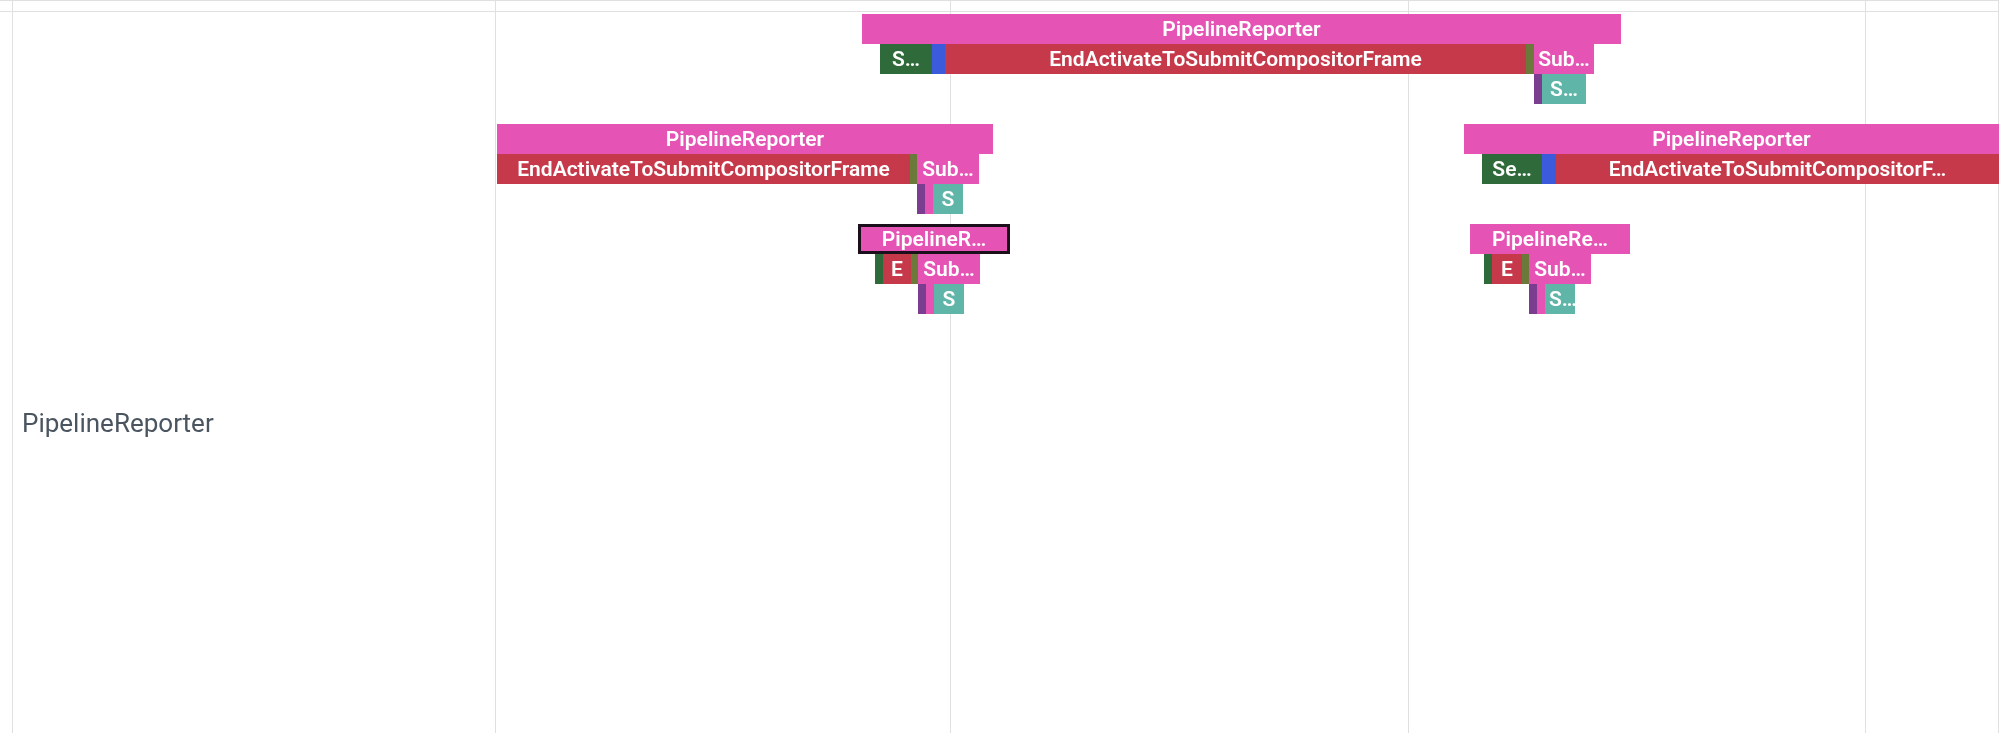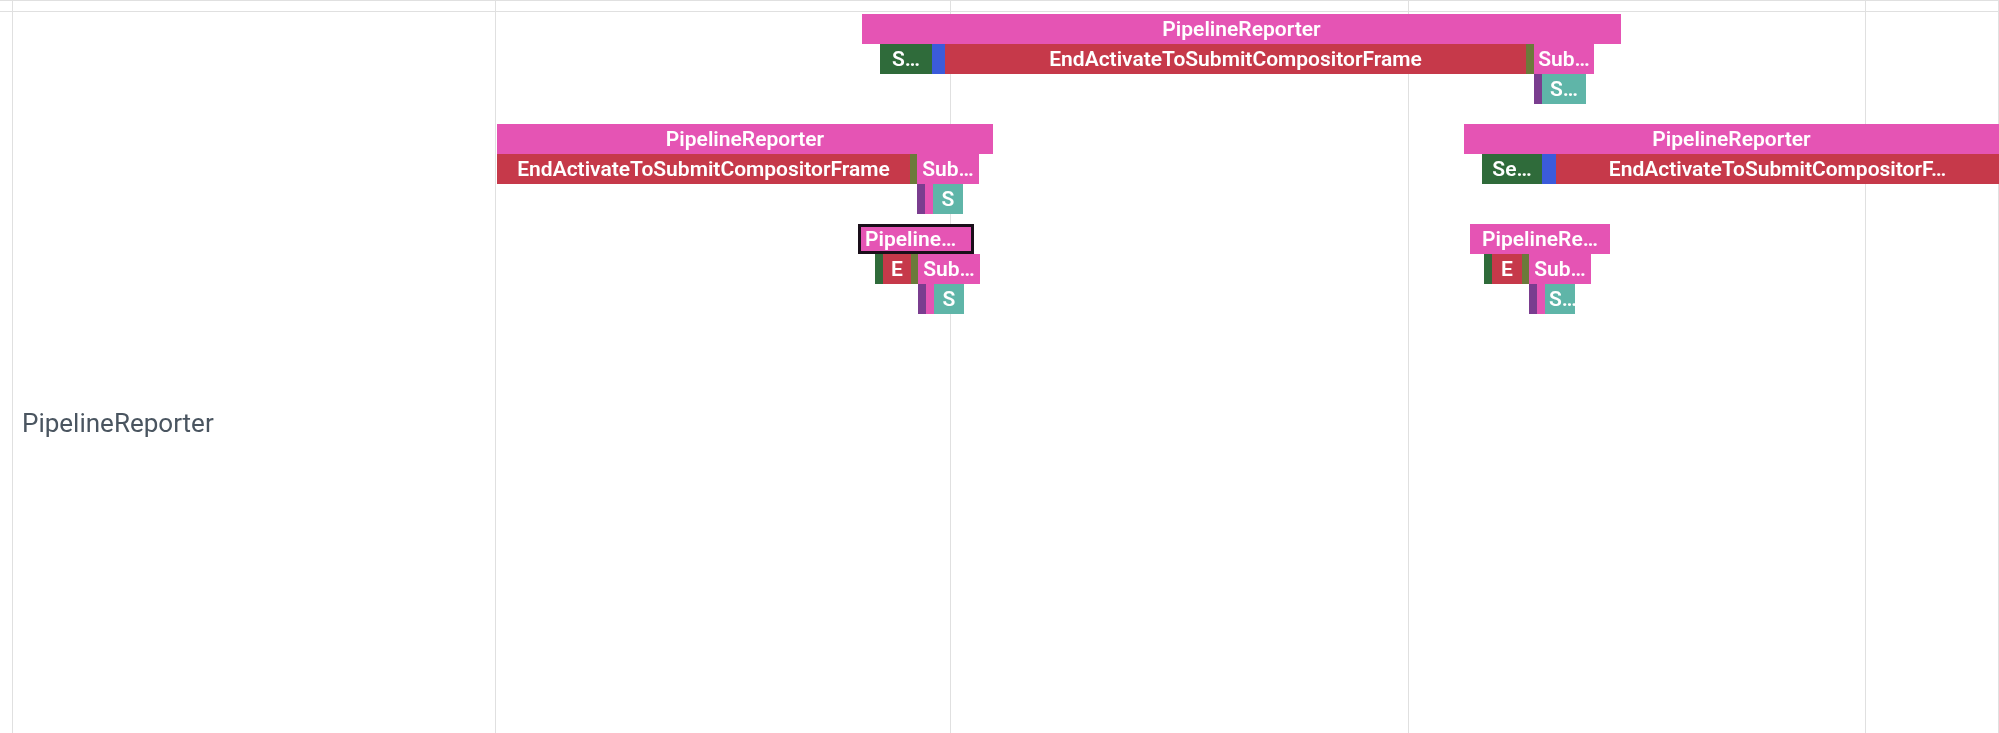--- a/index.html
+++ b/index.html
@@ -92,22 +92,22 @@
     <div class="slice pink bold" style="left: 1464px; width: 535px; top: 124px; height: 30px; line-height: 30px;">PipelineReporter</div>
     <div class="slice red bold" style="left: 497px; width: 413px; top: 154px; height: 30px; line-height: 30px;">EndActivateToSubmitCompositorFrame</div>
     <div class="slice olive" style="left: 910px; width: 7px; top: 154px; height: 30px; line-height: 30px;"></div>
     <div class="slice pink2 bold" style="left: 917px; width: 62px; top: 154px; height: 30px; line-height: 30px;">Sub…</div>
     <div class="slice dgreen bold" style="left: 1482px; width: 60px; top: 154px; height: 30px; line-height: 30px;">Se…</div>
     <div class="slice blue" style="left: 1542px; width: 14px; top: 154px; height: 30px; line-height: 30px;"></div>
     <div class="slice red bold" style="left: 1556px; width: 443px; top: 154px; height: 30px; line-height: 30px;">EndActivateToSubmitCompositorF…</div>
     <div class="slice purple" style="left: 917px; width: 8px; top: 184px; height: 30px; line-height: 30px;"></div>
     <div class="slice pink" style="left: 925px; width: 8px; top: 184px; height: 30px; line-height: 30px;"></div>
     <div class="slice teal bold" style="left: 933px; width: 30px; top: 184px; height: 30px; line-height: 30px;">S</div>
-    <div class="slice pink bold sel" style="left: 858px; width: 116px; top: 224px; height: 30px; line-height: 24px;">PipelineR…</div>
-    <div class="slice pink bold" style="left: 1470px; width: 140px; top: 224px; height: 30px; line-height: 30px;">PipelineRe…</div>
+    <div class="slice pink bold sel" style="left: 858px; width: 152px; top: 224px; height: 30px; line-height: 24px;">PipelineR…</div>
+    <div class="slice pink bold" style="left: 1470px; width: 160px; top: 224px; height: 30px; line-height: 30px;">PipelineRe…</div>
     <div class="slice dgreen" style="left: 875px; width: 8px; top: 254px; height: 30px; line-height: 30px;"></div>
     <div class="slice red bold" style="left: 883px; width: 28px; top: 254px; height: 30px; line-height: 30px;">E</div>
     <div class="slice olive" style="left: 911px; width: 7px; top: 254px; height: 30px; line-height: 30px;"></div>
     <div class="slice pink2 bold" style="left: 918px; width: 62px; top: 254px; height: 30px; line-height: 30px;">Sub…</div>
     <div class="slice dgreen" style="left: 1484px; width: 8px; top: 254px; height: 30px; line-height: 30px;"></div>
     <div class="slice red bold" style="left: 1492px; width: 30px; top: 254px; height: 30px; line-height: 30px;">E</div>
     <div class="slice olive" style="left: 1522px; width: 7px; top: 254px; height: 30px; line-height: 30px;"></div>
     <div class="slice pink2 bold" style="left: 1529px; width: 62px; top: 254px; height: 30px; line-height: 30px;">Sub…</div>
     <div class="slice purple" style="left: 918px; width: 8px; top: 284px; height: 30px; line-height: 30px;"></div>
     <div class="slice pink" style="left: 926px; width: 8px; top: 284px; height: 30px; line-height: 30px;"></div>

